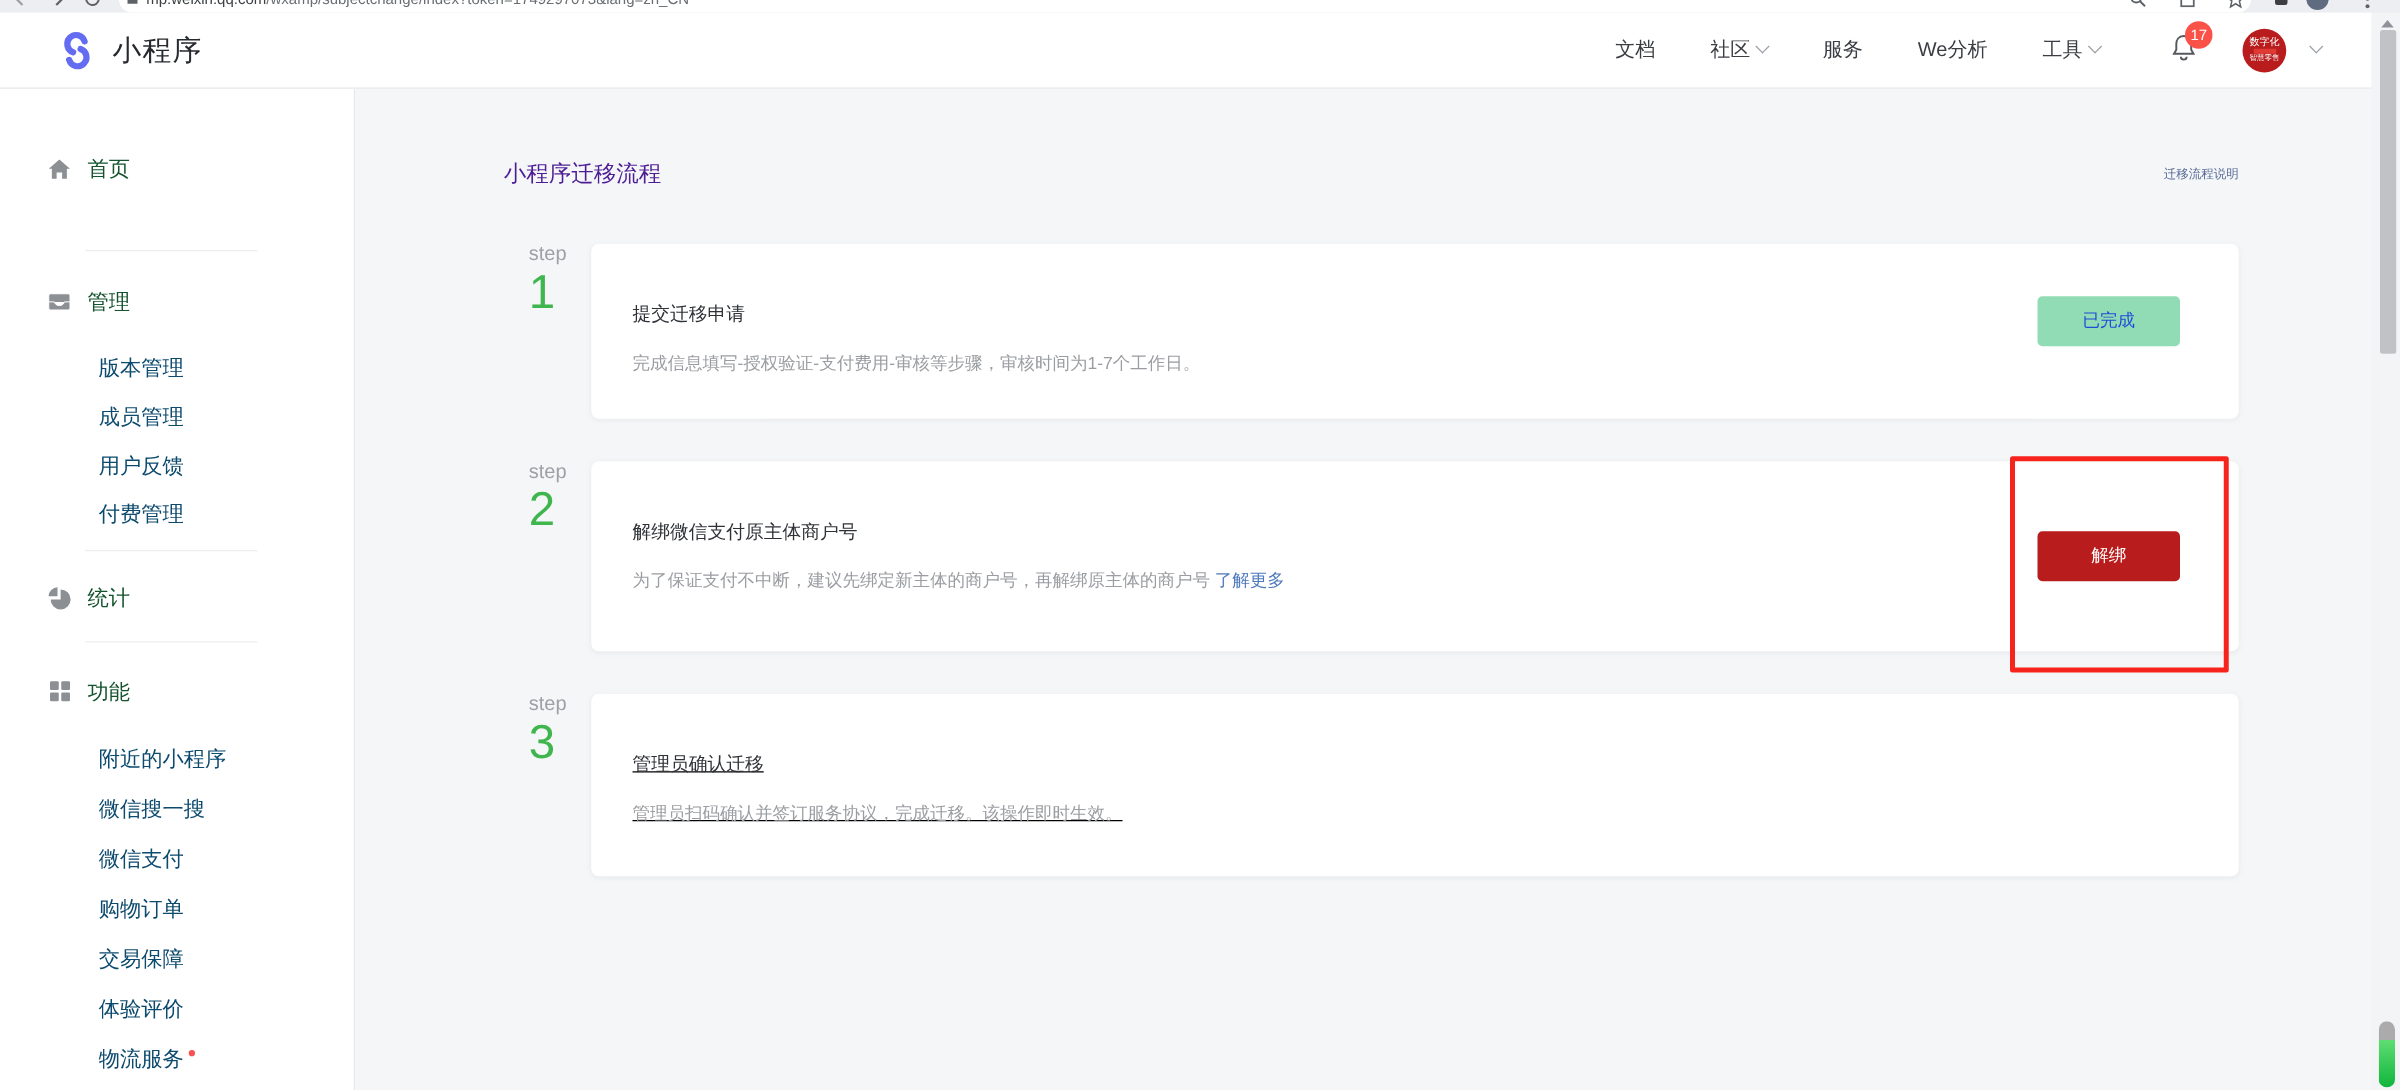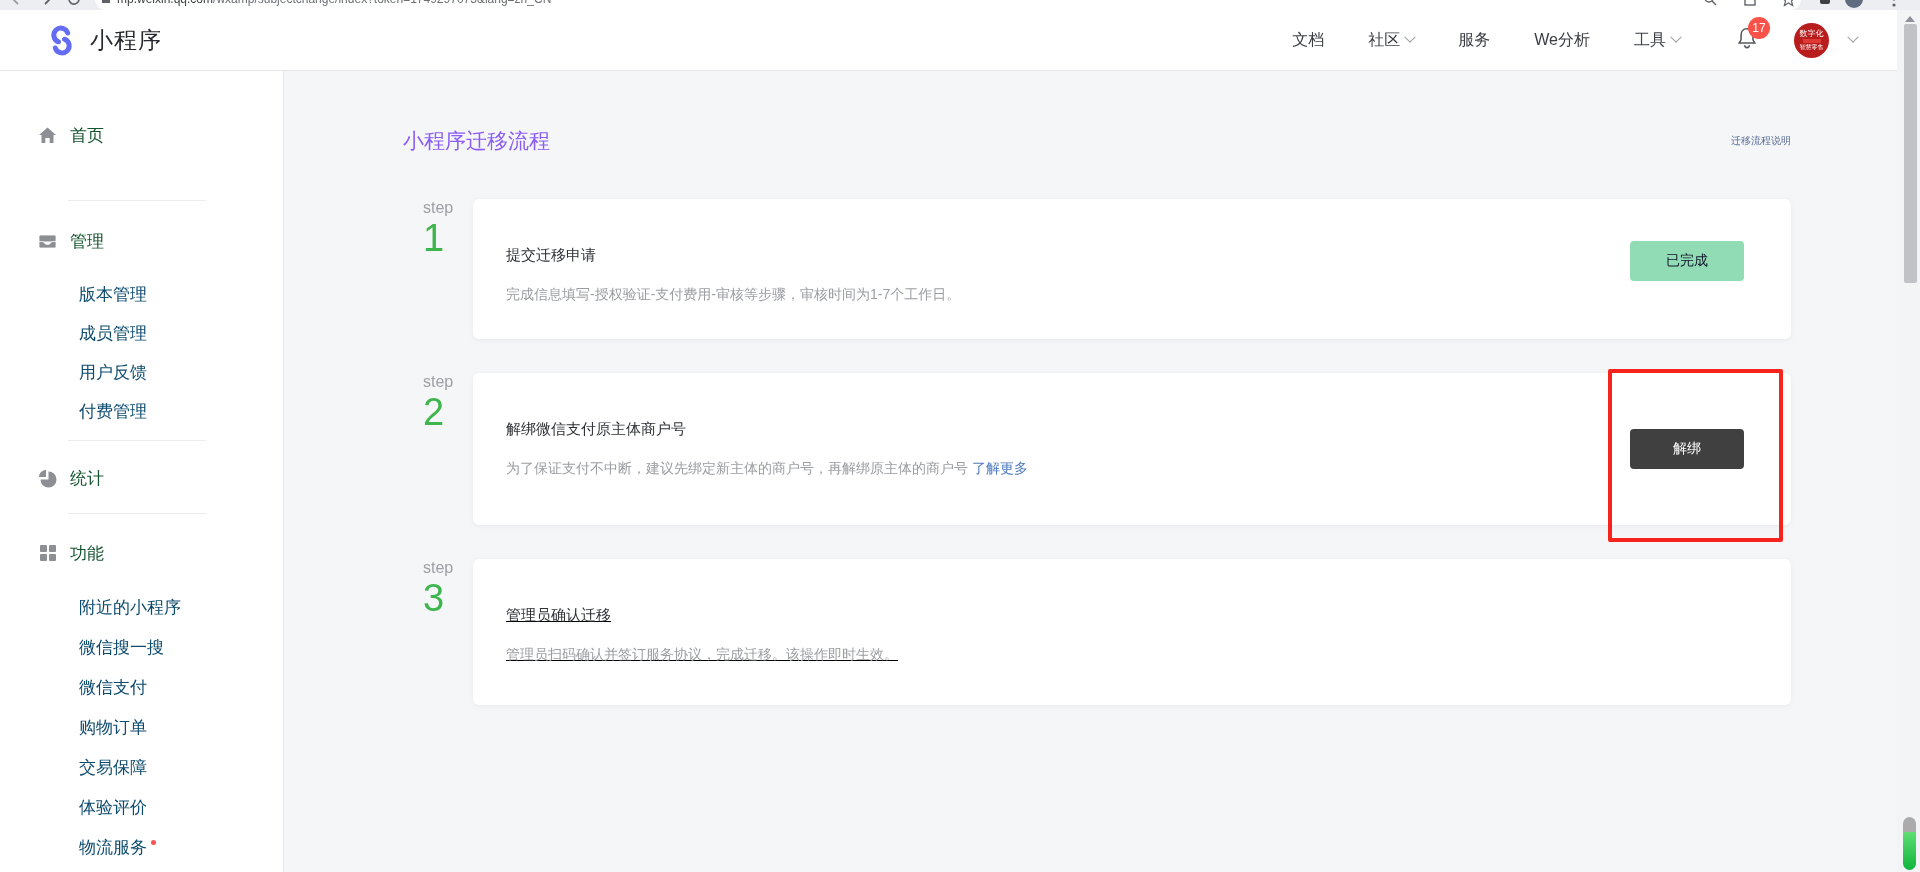--- a/index.html
+++ b/index.html
@@ -60,38 +60,38 @@
   #row-manage { margin-top:22px; } .submenu { margin-top:16px; }
   #div2 { margin-top:9px; } #row-stats { margin-top:19px; }
   #div3 { margin-top:17px; } #row-features { margin-top:21px; }
   .reddot { width:5px; height:5px; border-radius:50%; background:#fa5151;
     display:inline-block; margin:-10px 0 0 4px; }
 
   
   .content { position:absolute; top:0; left:284px; width:1613px; height:801px; }
   .container { margin-left:119px; width:1388px; }
   .title-row { display:flex; align-items:center; margin-top:56px; }
-  .page-title { font-size:21px; color:#8b5cf6;text-align:right; }
+  .page-title { font-size:18px; color:#4c1d95;text-align:right; }
   .help-link { margin-left:auto; font-size:10px; color:#576b95; cursor:pointer; text-decoration:none; }
   .steps { margin-top:44px; }
   .step-row { display:flex; margin-bottom:34px; }
   .step-col { width:70px; padding-left:20px; }
   .step-word { font-size:16px; color:#9da0a5; }
   .step-num { font-size:38px; color:#3fb54d; line-height:1.05; margin-top:2px; }
   .card { flex:1; position:relative; background:#fff; border-radius:6px;
     box-shadow:0 1px 4px rgba(190,195,205,.25); padding:47px 200px 0 33px; }
   .card-1 { height:140px; } .card-2 { height:152px; } .card-3 { height:146px;text-decoration:underline; }
   .card-title { font-size:15px; color:#2e3136; }
   .card-desc { font-size:14px; color:#9a9da1; margin-top:21px; }
   .inline-link { color:#4d79bd; cursor:pointer; text-decoration:none; }
   .btn { position:absolute; right:47px; width:114px; height:40px; border-radius:4px;
     font-size:14px; display:flex; align-items:center; justify-content:center;
     border:none; cursor:pointer; }
-  .btn-done { background:#92dcb5; color:#0f172a; top:44%; transform:translateY(-50%); }
-  .btn-unbind { background:#404040; color:#ffffff; top:50%; transform:translateY(-50%); z-index:6; }
+  .btn-done { background:#92dcb5; color:#1d4ed8; top:44%; transform:translateY(-50%); }
+  .btn-unbind { background:#b91c1c; color:#ffffff; top:50%; transform:translateY(-50%); z-index:6; }
   .red-box { position:absolute; top:-4px; right:8px; width:175px; height:173px;
     border:4px solid #f7241d; border-radius:2px; z-index:5; pointer-events:none; }
 
   
   .rail { position:absolute; top:10px; right:0; width:23px; height:862px; background:#f3f4f6; }
   .rail-arrow { position:absolute; top:6px; left:8px; width:0; height:0;
     border-left:5px solid transparent; border-right:5px solid transparent;
     border-bottom:6px solid #8f9399; cursor:pointer; }
   .rail-thumb { position:absolute; top:14px; left:7px; width:13px; height:259px;
     background:#c1c2c6; border-radius:2px; cursor:pointer; }

